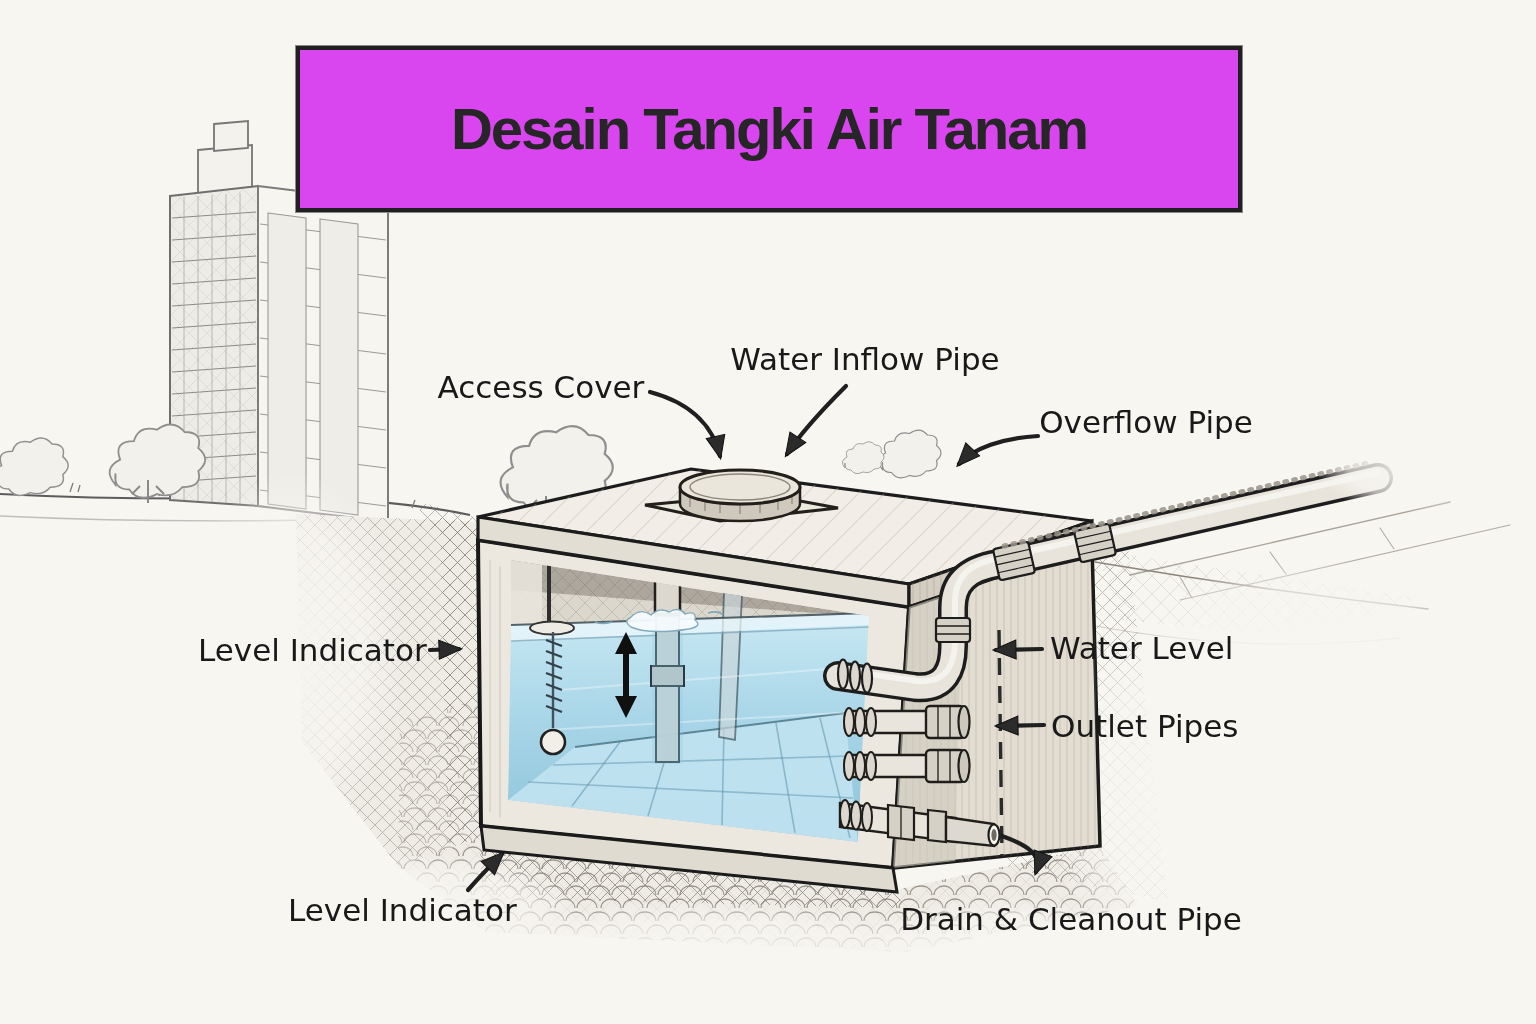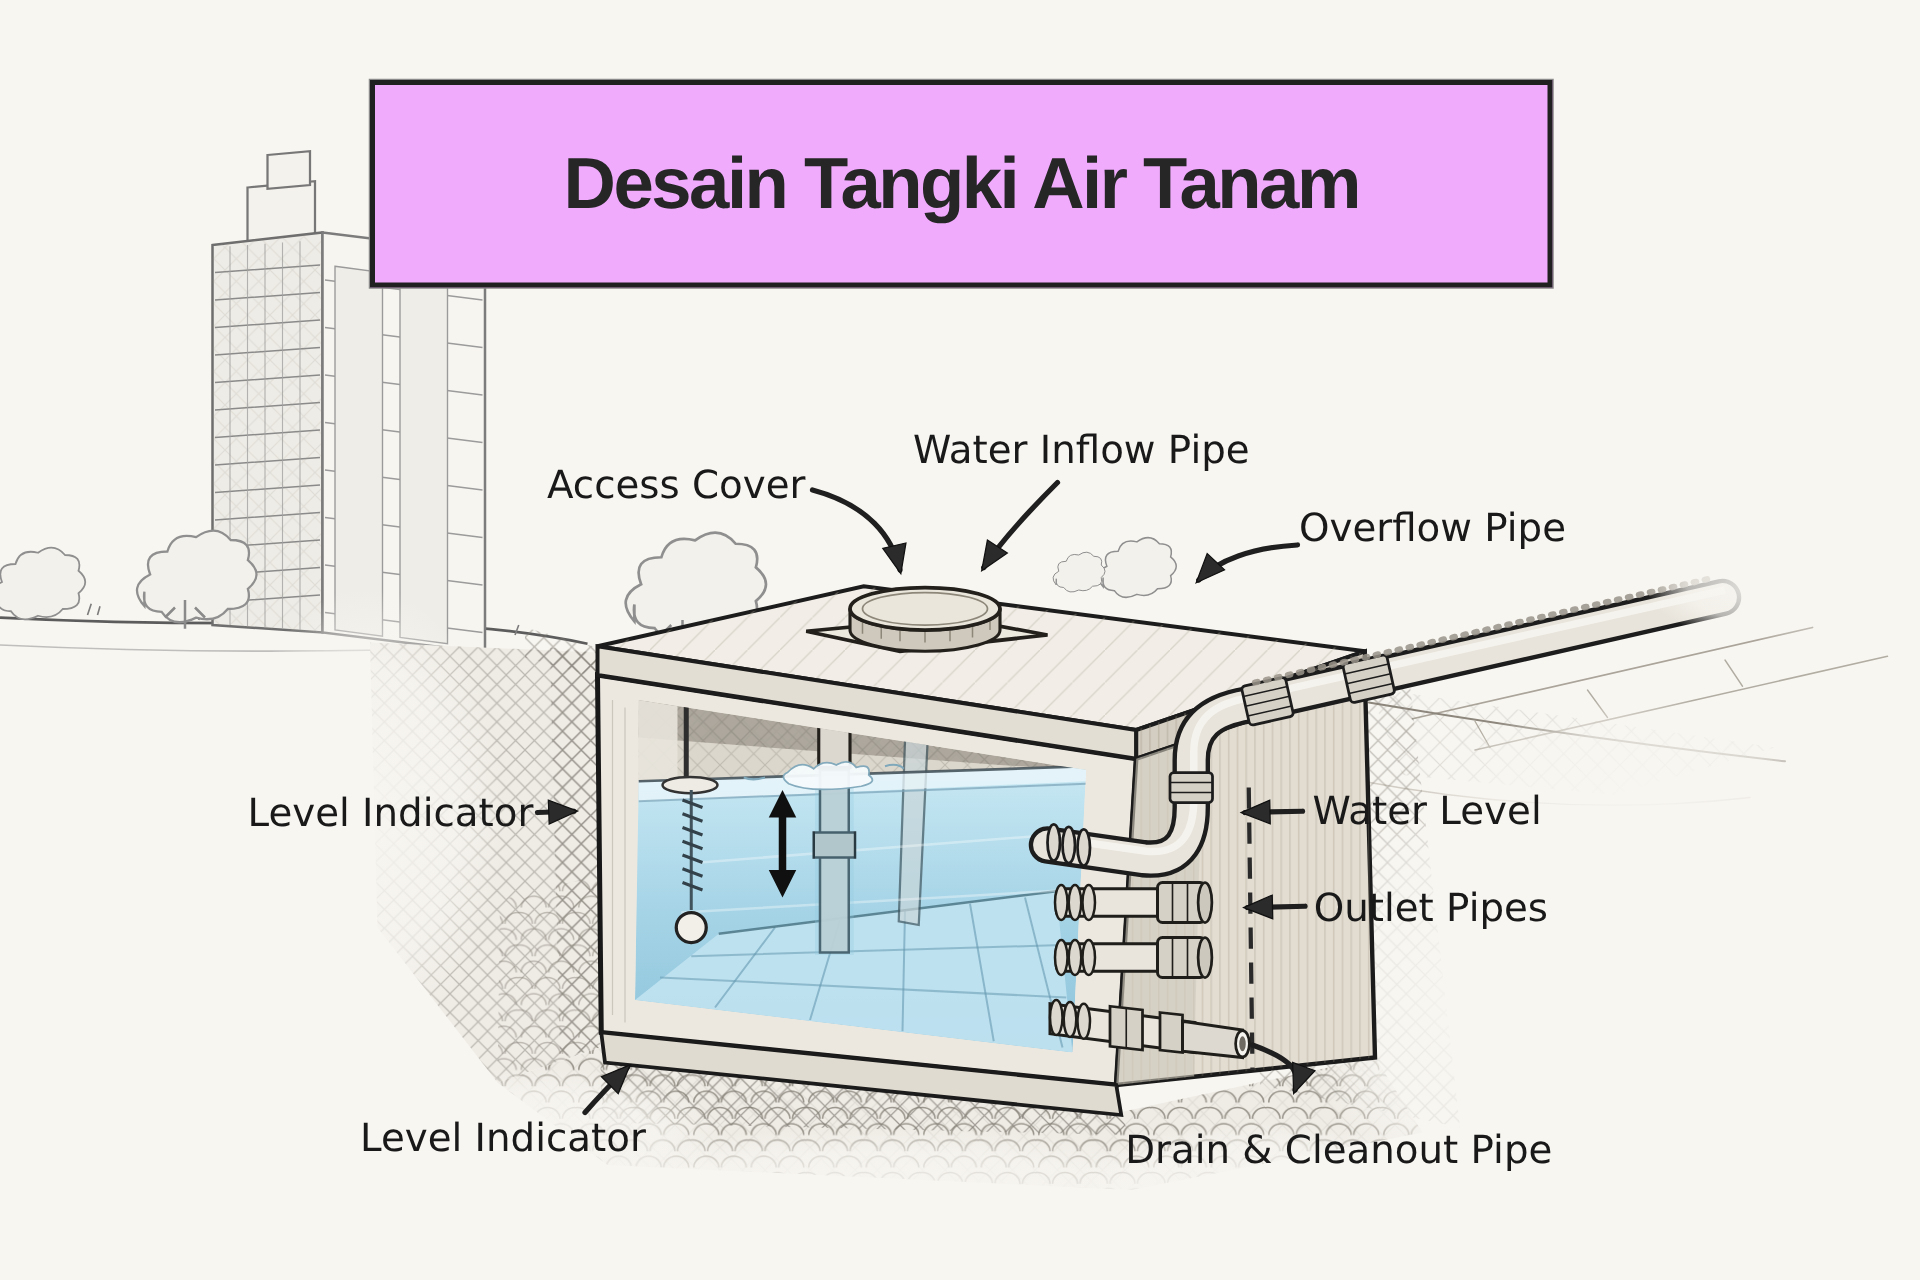--- a/index.html
+++ b/index.html
@@ -3,25 +3,24 @@
 <meta charset="utf-8">
 <style>
   html,body{margin:0;padding:0;}
   body{
     width:1536px;height:1024px;position:relative;overflow:hidden;
     background:#f8f6f1;font-family:"DejaVu Sans",sans-serif;
   }
   #scene{position:absolute;left:0;top:0;width:1536px;height:1024px;}
   .title-box{
     position:absolute;left:296px;top:46px;width:938px;height:158px;
-    background:#f0abfc;border:4px solid #202020;
+    background:#d946ef;border:4px solid #202020;
     display:flex;flex-direction:column;align-items:center;justify-content:center;
     box-shadow:0 0 0 1px #8a8a8a;
     z-index:5;
-    margin-top:18px;
   }
   .title-line{
     font-family:"Liberation Sans",sans-serif;font-weight:bold;
     font-size:58px;line-height:70px;letter-spacing:-2px;color:#262626;
     white-space:nowrap;
   }
   svg text.lbl{
     font-family:"DejaVu Sans",sans-serif;font-size:31px;fill:#191919;
   }
 </style>

